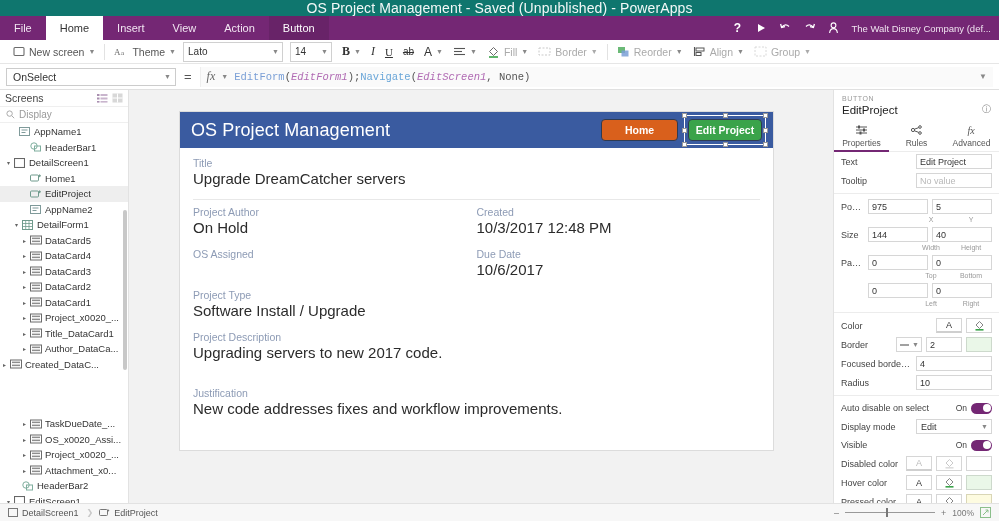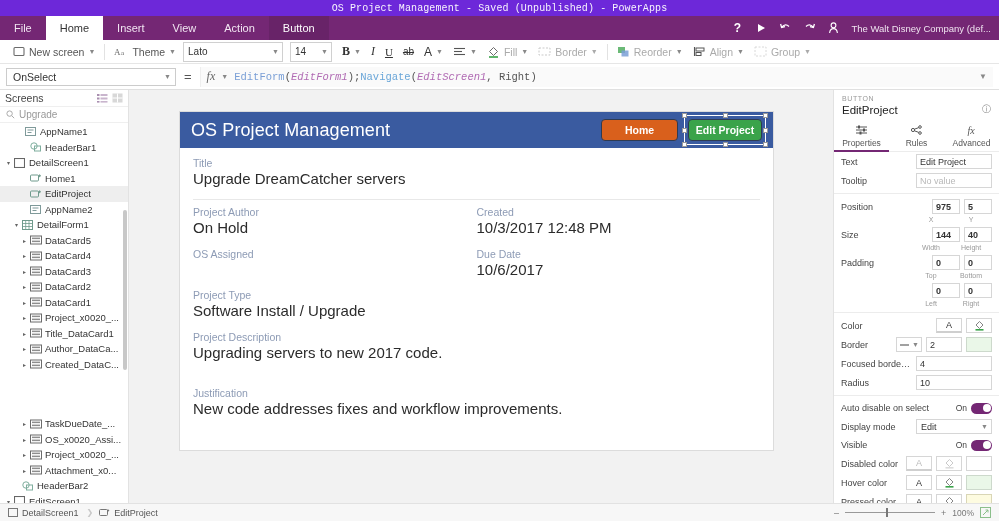--- a/index.html
+++ b/index.html
@@ -7,23 +7,23 @@
   body {
     font-family: "Liberation Sans", sans-serif;
     font-size: 11px;
     color:#333;
     background:#fff;
   }
   .app { position:relative; width:999px; height:521px; display:flex; flex-direction:column; }
 
   
   .titlebar {
-    height:16px; background:#6d28d9; color:#fff;
+    height:16px; background:#0f766e; color:#fff;
     display:flex; align-items:center; justify-content:center;
-    font-size:10px; flex:0 0 16px; position:relative;font-family:Liberation Mono, monospace;
+    font-size:14px; flex:0 0 16px; position:relative;
   }
   .titlebar .t { opacity:.95; letter-spacing:.1px; }
 
   
   .ribbon {
     height:24px; background:#742774; display:flex; align-items:stretch;
     flex:0 0 24px; position:relative;
   }
   .rtab {
     padding:0 14px; display:flex; align-items:center; color:#f2e6f2;
@@ -181,21 +181,21 @@
   .p-body { flex:1; overflow:hidden; }
   .p-row {
     display:flex; align-items:center; min-height:18px; padding:2px 7px; gap:4px;
   }
   .p-lbl { flex:1; color:#444; font-size:9px; white-space:nowrap; overflow:hidden; text-overflow:ellipsis; }
   .p-in {
     height:15px; border:1px solid #d6d6d6; background:#fff; font-size:9px;
     display:flex; align-items:center; padding:0 3px; color:#333;
   }
   .p-in.w76 { width:76px; }
-  .p-in.w38 { width:28px;font-weight:bold; }
+  .p-in.w38 { width:60px; }
   .p-in.w36 { width:36px; }
   .p-in.ph { color:#b8b8b8; }
   .p-sub { display:flex; padding:0 7px 2px 7px; }
   .p-sub .s { font-size:7px; color:#999; text-align:center; }
   .p-sep { height:1px; background:#ececec; margin:3px 0; }
   .sw {
     width:20px; height:15px; border:1px solid #d6d6d6; background:#fff;
     display:flex; align-items:center; justify-content:center; font-size:9px; color:#333;
   }
   .sw.color { width:26px; }
@@ -395,21 +395,21 @@
   <div class="formulabar">
     <div class="prop-select">
       <span>OnSelect</span>
       <span class="caret">▼</span>
     </div>
     <span class="eq">=</span>
     <div class="fx-box">
       <span class="fx">fx</span>
       <span class="caret">▼</span>
       <span class="formula">
-        <span class="fn">EditForm</span><span class="punc">(</span><span class="arg">EditForm1</span><span class="punc">);</span><span class="kw">Navigate</span><span class="punc">(</span><span class="arg">EditScreen1</span><span class="punc">, Right)</span>
+        <span class="fn">EditForm</span><span class="punc">(</span><span class="arg">EditForm1</span><span class="punc">);</span><span class="kw">Navigate</span><span class="punc">(</span><span class="arg">EditScreen1</span><span class="punc">, None)</span>
       </span>
       <span class="fb-caret">▼</span>
     </div>
   </div>
 
   <div class="main">
 
     <div class="screens">
       <div class="screens-hd">
         <span>Screens</span>
@@ -433,24 +433,24 @@
           </span>
         </span>
       </div>
       <div class="searchrow">
         <span class="ico">
           <svg width="9" height="9" viewBox="0 0 9 9">
               <circle cx="3.6" cy="3.6" r="2.7" stroke="#aaa" stroke-width="1" fill="none"></circle>
               <line x1="5.7" y1="5.7" x2="8.2" y2="8.2" stroke="#aaa" stroke-width="1"></line>
             </svg>
         </span>
-        <span>Upgrade</span>
+        <span>Display</span>
       </div>
       <div class="tree" id="tree">
-          <div class="tnode" style="padding-left: 9px; margin-left: 6px;">
+          <div class="tnode" style="padding-left: 9px;">
             <span class="tw"></span>
             <span class="ticon">
               <svg width="11" height="9" viewBox="0 0 11 9">
                 <rect x="0.5" y="0.5" width="10" height="8" stroke="#7f9a9a" stroke-width="1" fill="none"></rect>
                 <line x1="2.5" y1="3" x2="8.5" y2="3" stroke="#7f9a9a" stroke-width="1"></line>
                 <line x1="2.5" y1="5.5" x2="6.5" y2="5.5" stroke="#7f9a9a" stroke-width="1"></line>
               </svg>
             </span>
             <span class="tlabel">AppName1</span>
           </div>
@@ -600,21 +600,21 @@
             <span class="tw">▸</span>
             <span class="ticon">
               <svg width="12" height="10" viewBox="0 0 12 10">
                 <rect x="0.5" y="1" width="11" height="8" stroke="#6b6b6b" stroke-width="1" fill="none"></rect>
                 <rect x="2" y="2.6" width="8" height="1.5" fill="#8e8e8e"></rect>
                 <rect x="2" y="5.6" width="8" height="1.5" fill="#8e8e8e"></rect>
               </svg>
             </span>
             <span class="tlabel">Author_DataCa...</span>
           </div>
-          <div class="tnode" style="padding-left: 20px;">
+          <div class="tnode" style="">
             <span class="tw">▸</span>
             <span class="ticon">
               <svg width="12" height="10" viewBox="0 0 12 10">
                 <rect x="0.5" y="1" width="11" height="8" stroke="#6b6b6b" stroke-width="1" fill="none"></rect>
                 <rect x="2" y="2.6" width="8" height="1.5" fill="#8e8e8e"></rect>
                 <rect x="2" y="5.6" width="8" height="1.5" fill="#8e8e8e"></rect>
               </svg>
             </span>
             <span class="tlabel">Created_DataC...</span>
           </div>

